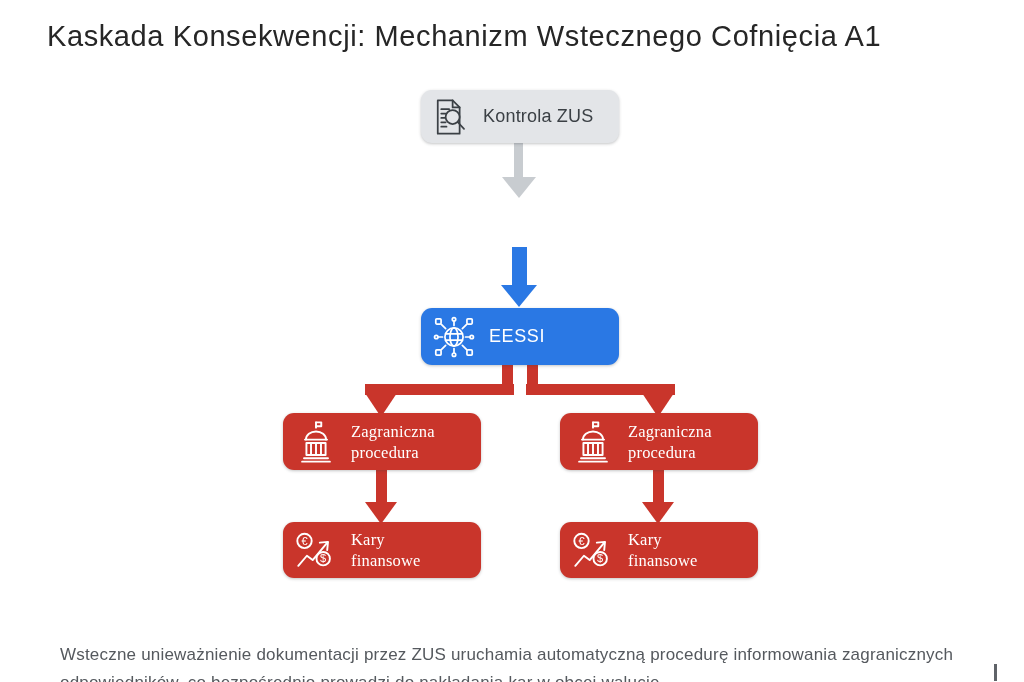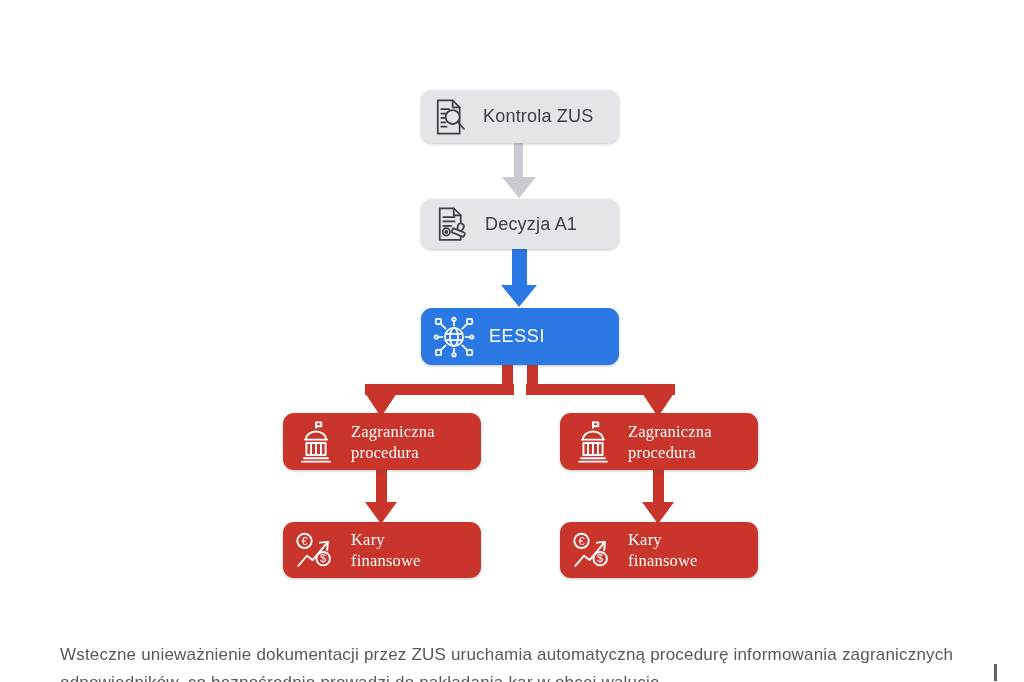--- a/index.html
+++ b/index.html
@@ -69,20 +69,21 @@
     margin-top:32px;
   }
 
   .text-cursor{position:absolute;left:994px;top:664px;width:2.5px;height:17px;background:#5f6368;}
 </style>
 </head>
 <body>
 
 <div class="page">
 
+  <div class="title">Kaskada Konsekwencji: Mechanizm Wstecznego Cofnięcia A1</div>
 
   <div class="stem stem-gray"></div>
   <div class="head head-gray"></div>
 
   <div class="stem stem-blue"></div>
   <div class="head head-blue"></div>
 
   <div class="stem stub-left"></div>
   <div class="stem stub-right"></div>
   <div class="stem hbar-left"></div>
@@ -103,38 +104,20 @@
           <path d="M27 5v8h8"></path>
           <path d="M14 15h9M14 20h7M14 25h6M14 30h5M14 35h6"></path>
           <circle cx="27" cy="24" r="8" fill="#e3e5e8"></circle>
           <path d="M33 30l7 7.5"></path>
         </g>
       </svg>
     </span>
     <span class="label-1line">Kontrola ZUS</span>
   </div>
 
-  <div class="node node-gray" id="node-decyzja">
-    <span class="icon">
-      <svg width="42" height="42" viewBox="0 0 48 48">
-        <g fill="none" stroke="#3b4045" stroke-width="2" stroke-linejoin="round" stroke-linecap="round">
-          <path d="M10 6h16l8 8v28H10z"></path>
-          <path d="M26 6v8h8"></path>
-          <path d="M14 16h13M14 21h13M14 26h9"></path>
-          <circle cx="17.5" cy="33" r="4.2"></circle>
-          <circle cx="17.5" cy="33" r="1.2"></circle>
-          <g transform="rotate(22 32 32)">
-            <path d="M28.5 26.5a3.5 3.5 0 0 1 7 0c0 2.5-1.3 3.2-1.3 5h-4.4c0-1.8-1.3-2.5-1.3-5z" fill="#e3e5e8"></path>
-            <rect x="24.5" y="31.5" width="15" height="5" rx="1.5" fill="#e3e5e8"></rect>
-          </g>
-        </g>
-      </svg>
-    </span>
-    <span class="label-1line">Decyzja A1</span>
-  </div>
 
   <div class="node node-blue" id="node-eessi">
     <span class="icon">
       <svg width="46" height="46" viewBox="0 0 48 48">
         <g fill="none" stroke="#ffffff" stroke-width="1.8" stroke-linecap="round" stroke-linejoin="round">
           <circle cx="24" cy="24" r="9.5"></circle>
           <ellipse cx="24" cy="24" rx="4.2" ry="9.5"></ellipse>
           <path d="M15.2 20.8h17.6M15.2 27.2h17.6"></path>
           <rect x="5" y="5" width="5.5" height="5.5" rx="1"></rect>
           <rect x="37.5" y="5" width="5.5" height="5.5" rx="1"></rect>

